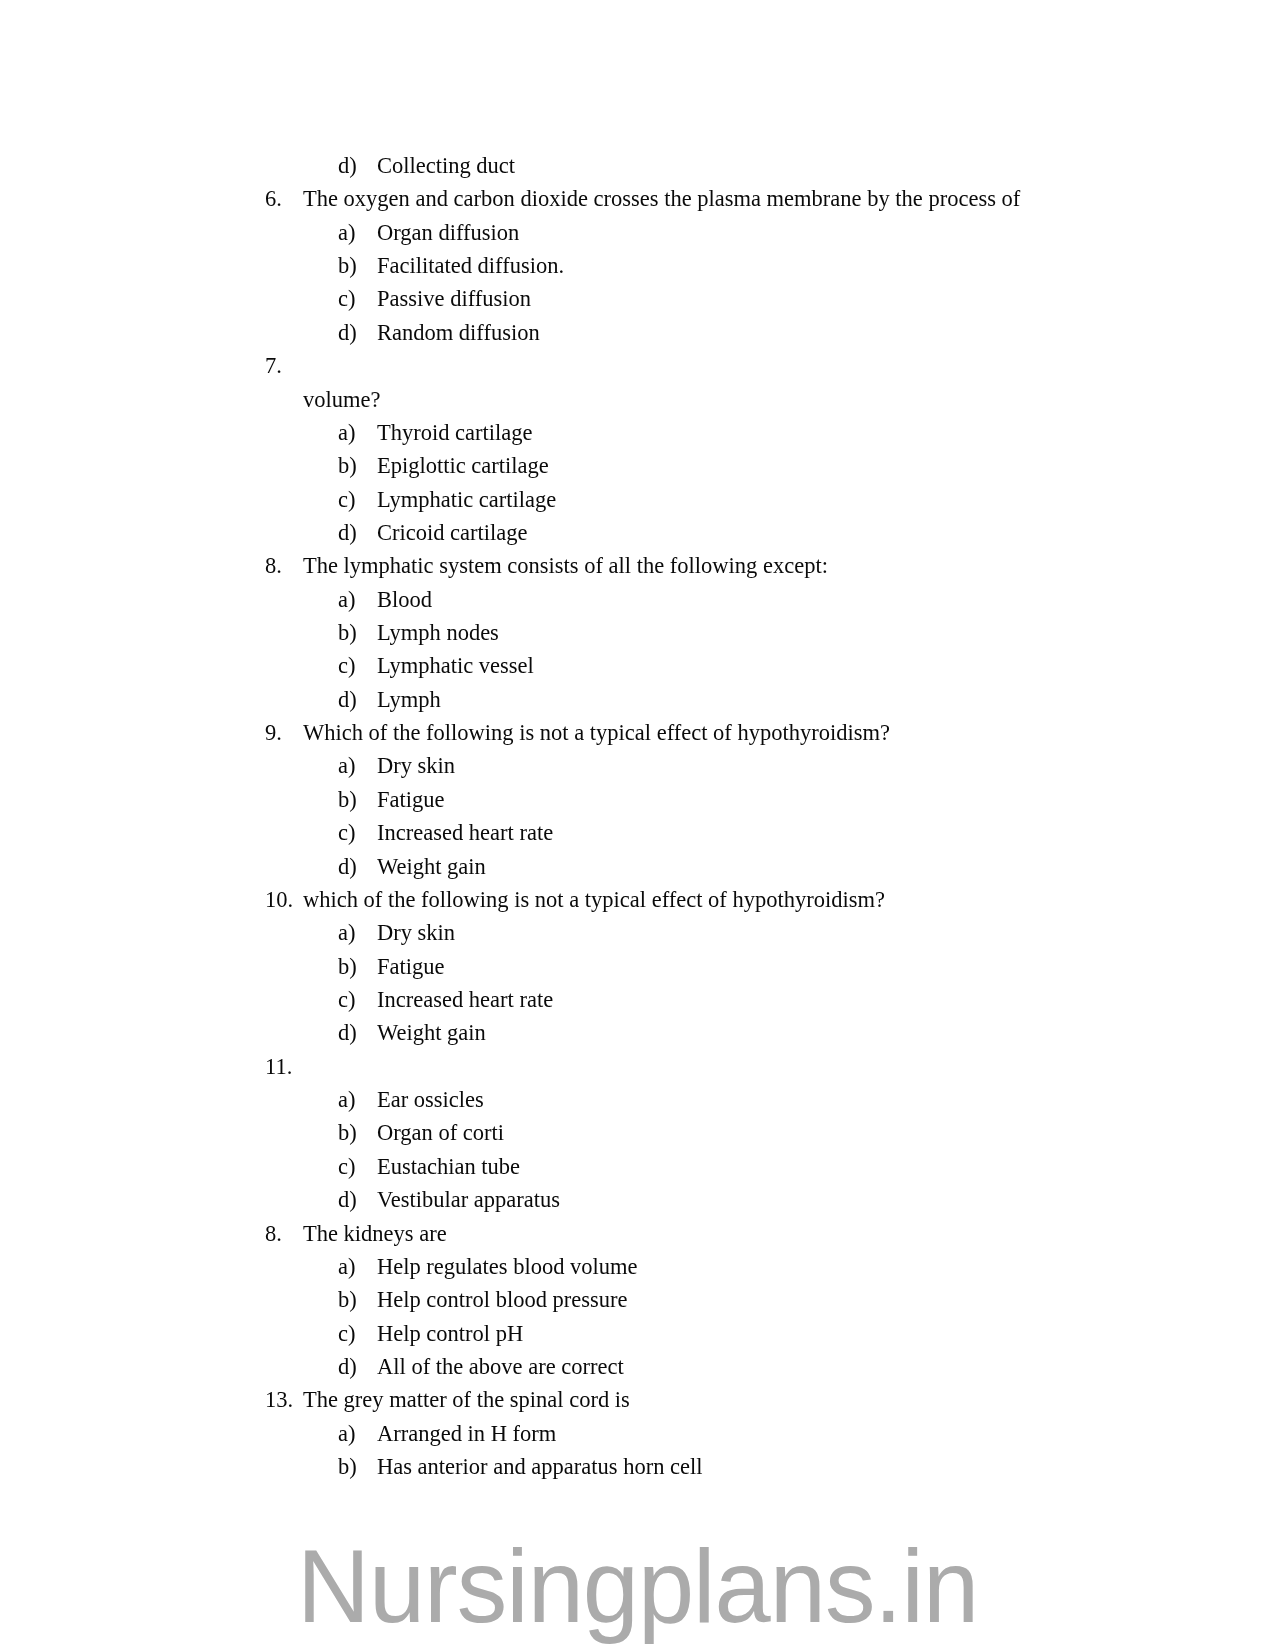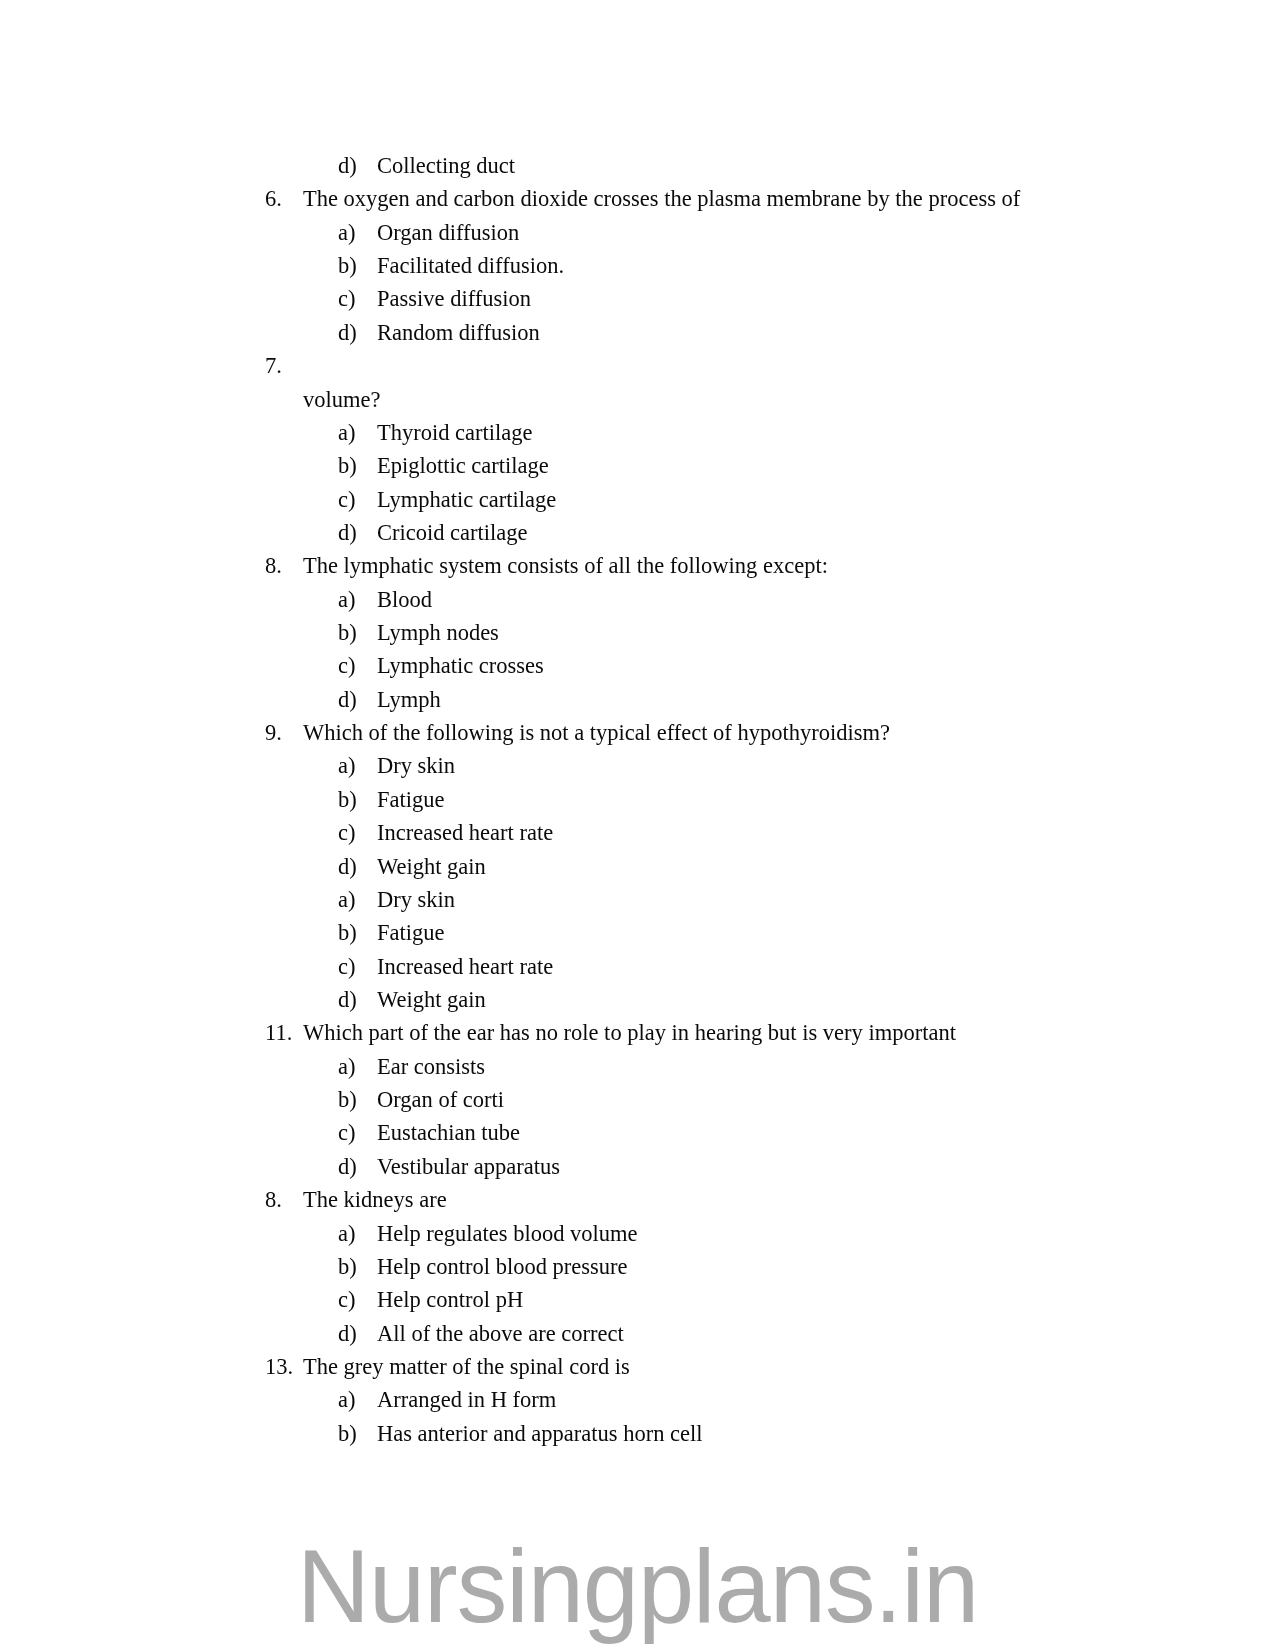--- a/index.html
+++ b/index.html
@@ -119,21 +119,21 @@
     <div class="opt">
       <span class="optletter">a)</span>
       <span class="opttext">Blood</span>
     </div>
     <div class="opt">
       <span class="optletter">b)</span>
       <span class="opttext">Lymph nodes</span>
     </div>
     <div class="opt">
       <span class="optletter">c)</span>
-      <span class="opttext">Lymphatic crosses</span>
+      <span class="opttext">Lymphatic vessel</span>
     </div>
     <div class="opt">
       <span class="optletter">d)</span>
       <span class="opttext">Lymph</span>
     </div>
   </div>
 
   <div>
     <div class="q-line">
       <span class="qnum">9.</span>
@@ -151,20 +151,24 @@
       <span class="optletter">c)</span>
       <span class="opttext">Increased heart rate</span>
     </div>
     <div class="opt">
       <span class="optletter">d)</span>
       <span class="opttext">Weight gain</span>
     </div>
   </div>
 
   <div>
+    <div class="q-line">
+      <span class="qnum">10.</span>
+      <span class="qtext">which of the following is not a typical effect of hypothyroidism?</span>
+    </div>
     <div class="opt">
       <span class="optletter">a)</span>
       <span class="opttext">Dry skin</span>
     </div>
     <div class="opt">
       <span class="optletter">b)</span>
       <span class="opttext">Fatigue</span>
     </div>
     <div class="opt">
       <span class="optletter">c)</span>
@@ -172,25 +176,24 @@
     </div>
     <div class="opt">
       <span class="optletter">d)</span>
       <span class="opttext">Weight gain</span>
     </div>
   </div>
 
   <div>
     <div class="q-line">
       <span class="qnum">11.</span>
-      <span class="qtext">Which part of the ear has no role to play in hearing but is very important</span>
-    </div>
-    <div class="opt">
-      <span class="optletter">a)</span>
-      <span class="opttext">Ear consists</span>
+    </div>
+    <div class="opt">
+      <span class="optletter">a)</span>
+      <span class="opttext">Ear ossicles</span>
     </div>
     <div class="opt">
       <span class="optletter">b)</span>
       <span class="opttext">Organ of corti</span>
     </div>
     <div class="opt">
       <span class="optletter">c)</span>
       <span class="opttext">Eustachian tube</span>
     </div>
     <div class="opt">

